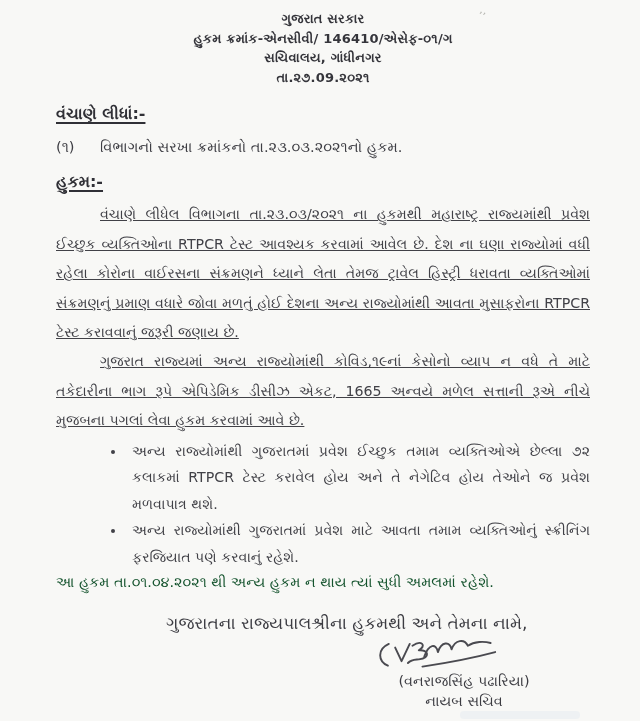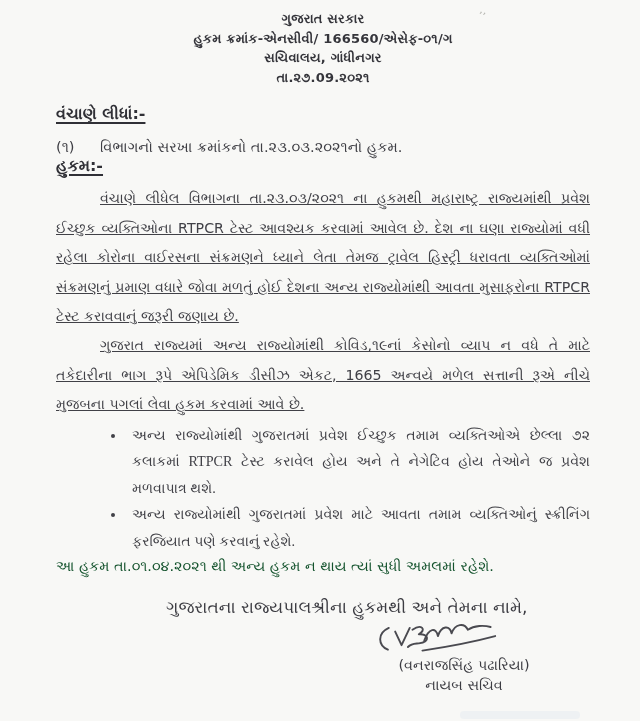--- a/index.html
+++ b/index.html
@@ -50,21 +50,21 @@
 
   .section-heading {
     font-weight: bold;
     color: #303036;
     font-size: 16px;
     text-decoration: underline;
     text-underline-offset: 3px;
     text-decoration-thickness: 1.5px;
   }
   .read-heading { margin-top: 17px; }
-  .order-heading { }
+  .order-heading { margin-top: 16px; }
 
   .read-item {
     display: flex;
     margin-top: 15px;
     font-size: 14.6px;
     color: #3e3e44;
   }
   .read-item .num { width: 44px; flex: 0 0 auto; }
 
   .body-para {
@@ -76,21 +76,20 @@
     color: #414147;
     text-decoration: underline;
   }
   .para-1 { margin-top: 9px; }
   .para-2 { margin-top: 0; }
 
   ul.order-bullets {
     margin: 2px 0 0 0;
     padding-left: 70px;
     list-style: disc;
-    font-family: Liberation Serif, serif;
   }
   ul.order-bullets li {
     font-size: 14.2px;
     line-height: 26.6px;
     text-align: justify;
     padding-left: 6px;
     color: #414147;
   }
 
   .effective-line {
@@ -124,21 +123,21 @@
 </style>
 </head>
 <body>
 
 <div class="page">
 
   <div class="artifact-mark">’’</div>
 
   <div class="header">
     <div>ગુજરાત સરકાર</div>
-    <div>હુકમ ક્રમાંક-એનસીવી/ 166560/એસેફ-૦૧/ગ</div>
+    <div>હુકમ ક્રમાંક-એનસીવી/ 146410/એસેફ-૦૧/ગ</div>
     <div>સચિવાલય, ગાંધીનગર</div>
     <div>તા.૨૭.09.૨૦૨૧</div>
   </div>
 
   <div class="section-heading read-heading">વંચાણે લીધાં:-</div>
 
   <div class="read-item">
     <span class="num">(૧)</span>
     <span>વિભાગનો સરખા ક્રમાંકનો તા.૨૩.૦૩.૨૦૨૧નો હુકમ.</span>
   </div>

